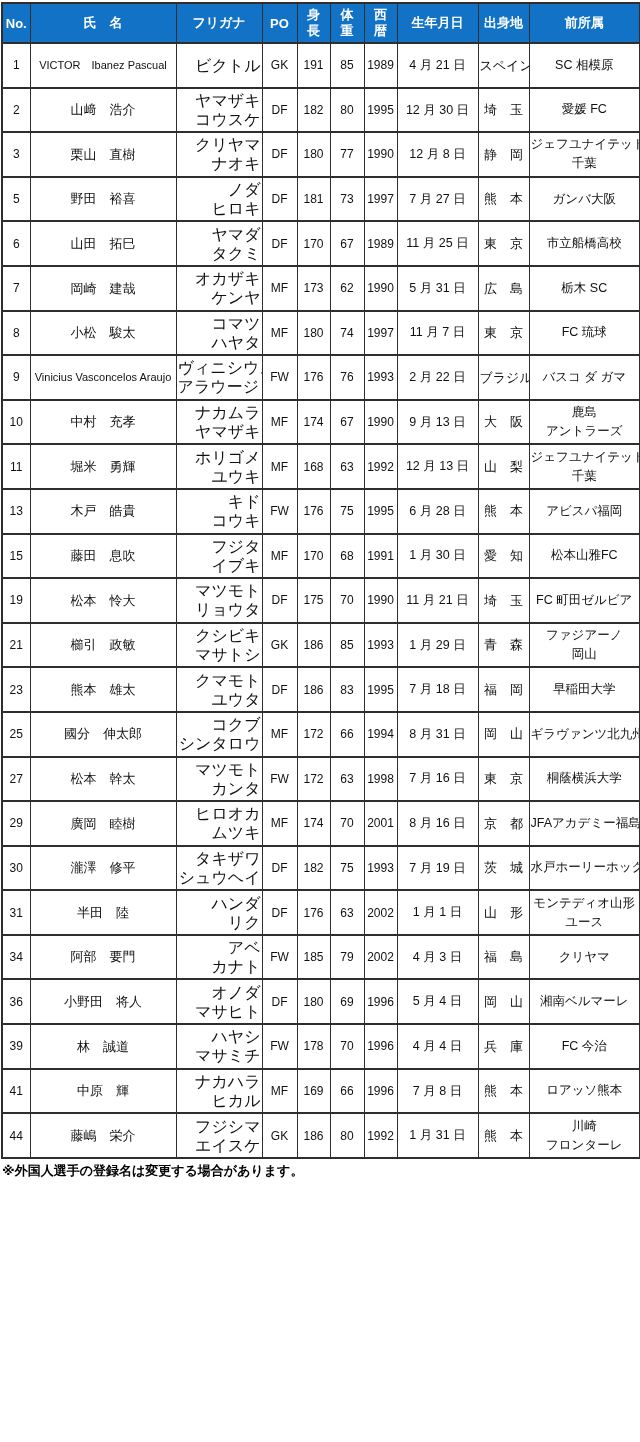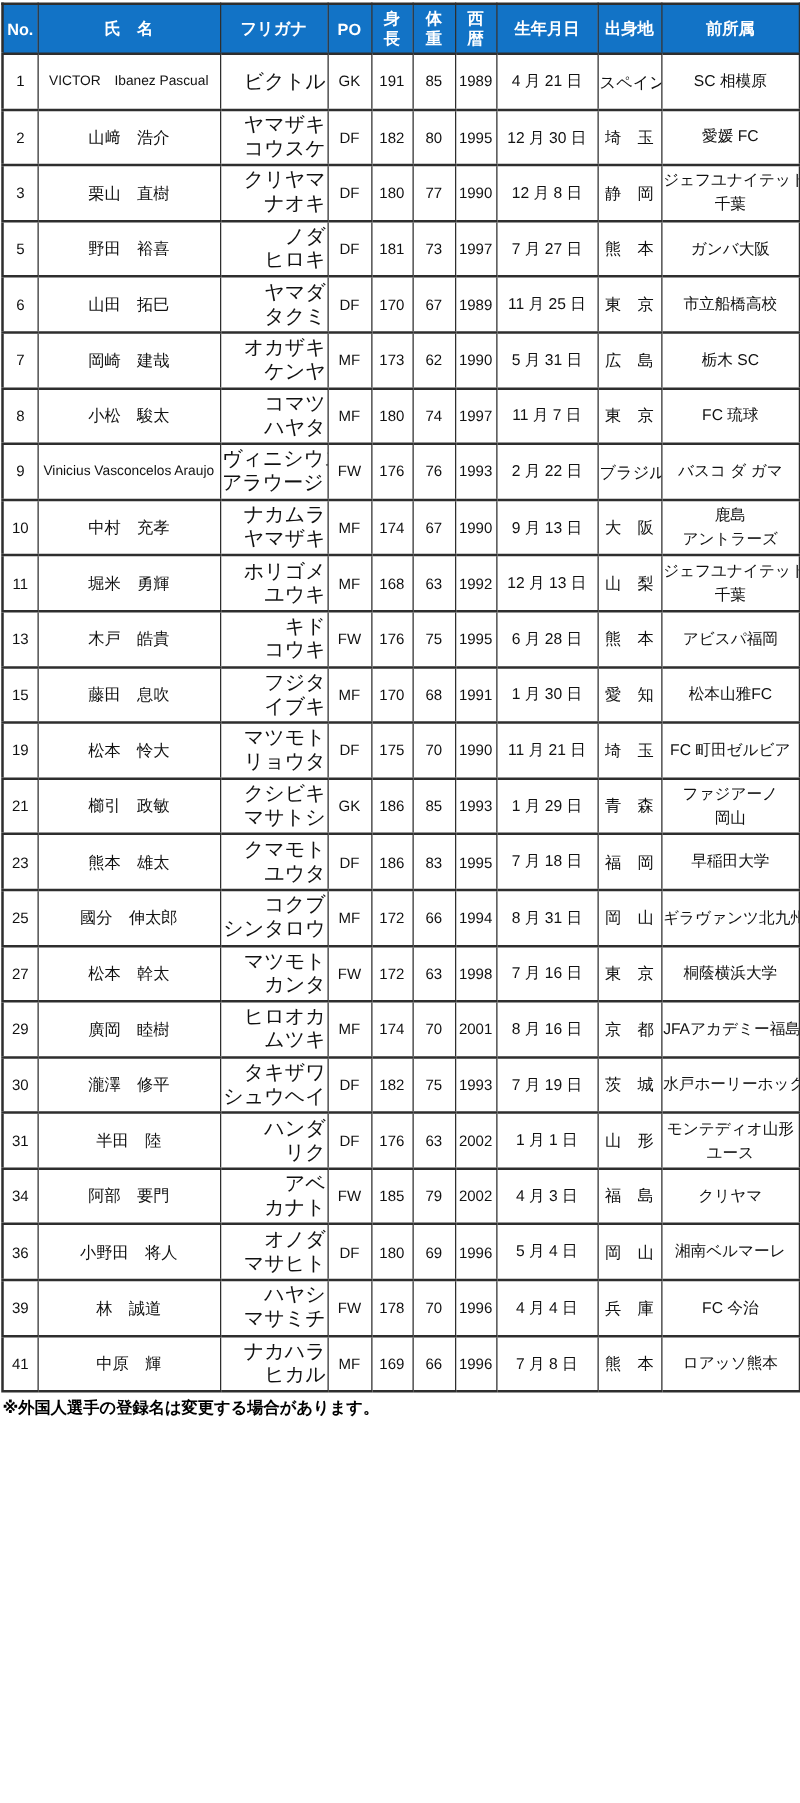--- a/index.html
+++ b/index.html
@@ -515,16 +515,34 @@
           <td class="col-po">MF</td>
           <td class="col-height">169</td>
           <td class="col-weight">66</td>
           <td class="col-year">1996</td>
           <td class="col-birthdate">7 月 8 日</td>
           <td class="col-birthplace">熊　本</td>
           <td class="col-prev">
             <div>ロアッソ熊本</div>
           </td>
         </tr>
+        <tr>
+          <td class="col-no">44</td>
+          <td class="col-name">藤嶋　栄介</td>
+          <td class="col-furigana">
+            <div>フジシマ</div>
+            <div>エイスケ</div>
+          </td>
+          <td class="col-po">GK</td>
+          <td class="col-height">186</td>
+          <td class="col-weight">80</td>
+          <td class="col-year">1992</td>
+          <td class="col-birthdate">1 月 31 日</td>
+          <td class="col-birthplace">熊　本</td>
+          <td class="col-prev">
+            <div>川崎</div>
+            <div>フロンターレ</div>
+          </td>
+        </tr>
       </tbody>
   </table>
   <div class="footnote">※外国人選手の登録名は変更する場合があります。</div>
 </div>
 
 </body></html>

